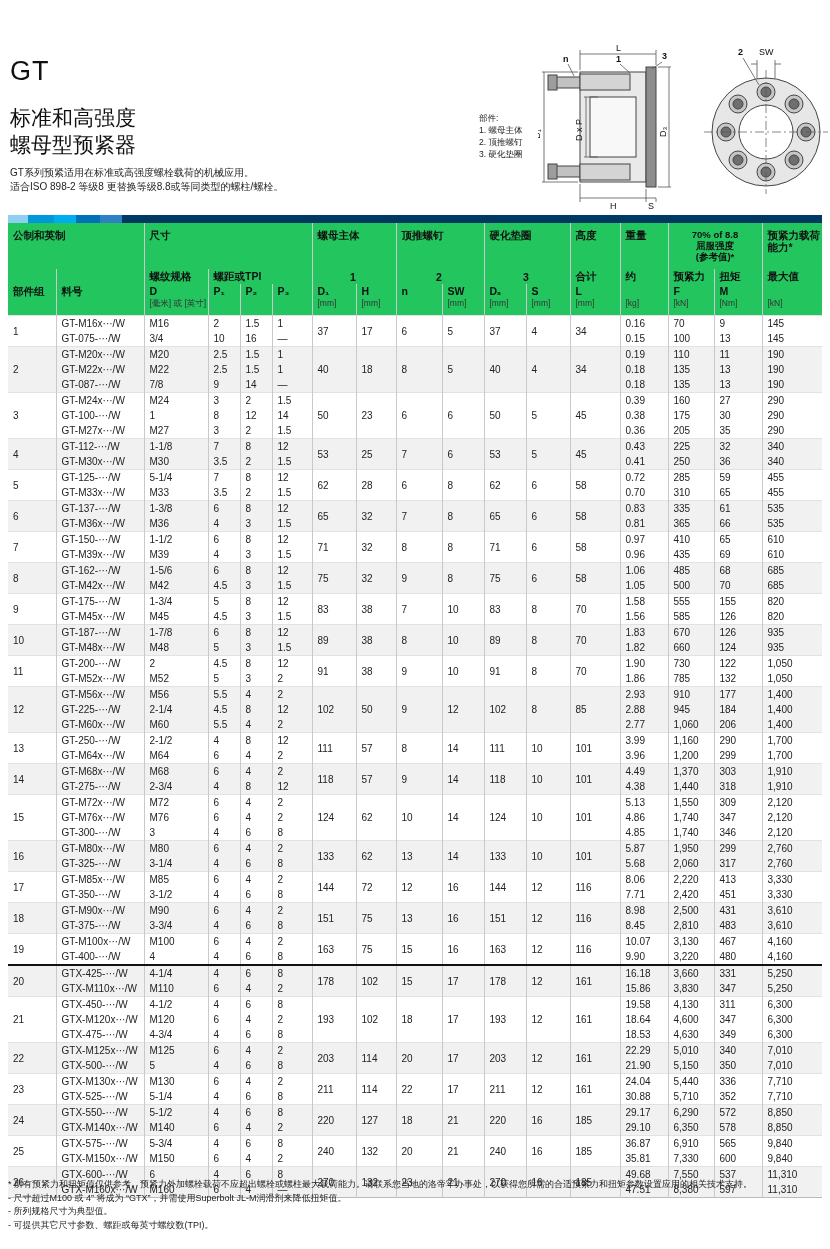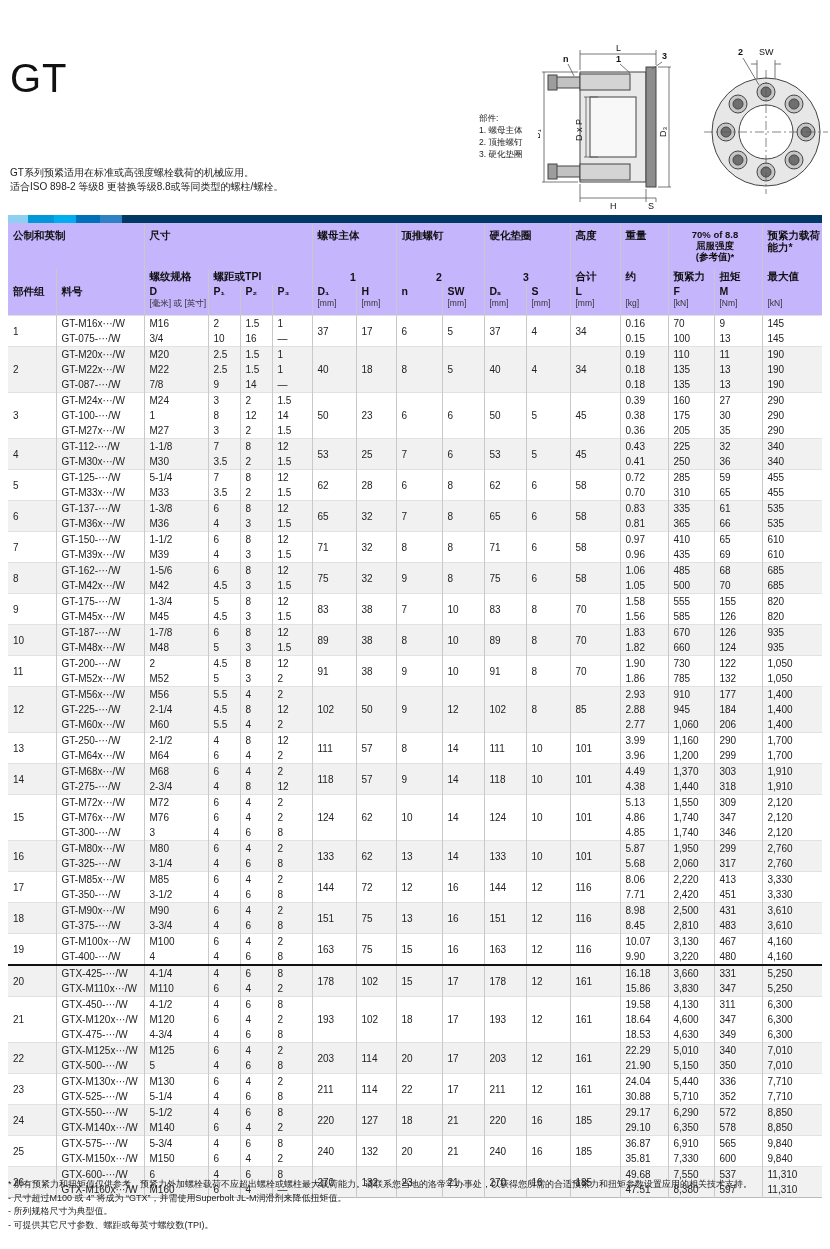--- a/index.html
+++ b/index.html
@@ -1,37 +1,37 @@
 <!DOCTYPE html>
 <html><head>
 <meta charset="utf-8">
 <style>
   html,body{margin:0;padding:0;background:#fff;}
   body{width:830px;height:1249px;font-family:"Liberation Sans","DejaVu Sans",sans-serif;color:#1a1a1a;}
   .page{position:relative;width:830px;height:1249px;overflow:hidden;background:#fff;}
 
   
-  .brand{position:absolute;left:10px;top:56px;font-size:40px;font-weight:300;letter-spacing:1px;color:#111;text-align:right;}
+  .brand{position:absolute;left:10px;top:56px;font-size:27px;font-weight:300;letter-spacing:1px;color:#111;text-align:right;}
   .subtitle{position:absolute;left:10px;top:104px;font-size:21px;line-height:27px;font-weight:400;color:#111;}
   .desc{position:absolute;left:10px;top:166px;font-size:10px;line-height:14px;color:#222;}
 
   
   .legend{position:absolute;left:479px;top:112px;font-size:8.5px;line-height:12px;color:#222;}
   .drawing{position:absolute;left:538px;top:42px;}
   .drawing text{font-size:9px;fill:#111;font-family:"Liberation Sans","DejaVu Sans",sans-serif;}
 
   
   .tablewrap{position:absolute;left:8px;top:215px;width:814px;}
   .topbar{display:flex;height:8px;width:814px;}
   .topbar div{height:8px;}
   table{border-collapse:collapse;table-layout:fixed;width:814px;}
   th,td{border-left:1px solid #c9c9c9;padding:0 2px 0 5px;text-align:left;overflow:hidden;white-space:nowrap;}
   .no-bl{border-left:none;}
   td[data-name="cell-part-group"]{border-left:none;}
-  thead th{font-weight:bold;font-size:10.5px;color:#111;vertical-align:middle;background:#c4b5fd;}
+  thead th{font-weight:bold;font-size:10.5px;color:#111;vertical-align:middle;background:#22c55e;}
   thead tr.r1 th{height:40px;vertical-align:top;padding-top:6px;}
   thead tr.r2 th{height:15px;font-size:10.5px;}
   thead tr.r3 th{height:30px;vertical-align:top;padding-top:1px;}
   thead{border-bottom:1px solid #c9c9c9;}
   .unit{display:block;font-weight:normal;font-size:8.5px;color:#333;margin-top:1px;}
   .small3{font-size:9.5px;line-height:11px;white-space:normal;text-align:center;padding:2px 2px 0 2px;}
   .wrap2{white-space:normal;line-height:12px;margin-left:14px;}
   .ctr{text-align:center;padding-left:0;}
   tbody td{font-size:10px;height:15px;color:#222;vertical-align:middle;}
   tbody tr.shade td{background:#f1f1f1;}
@@ -41,20 +41,24 @@
 
   
   .notes{position:absolute;left:8px;top:1178px;width:816px;font-size:9px;line-height:13.5px;color:#222;}
 </style>
 </head>
 <body>
 
 <div class="page" data-name="datasheet-page">
 
   <div class="brand" data-name="product-name">GT</div>
+  <div class="subtitle" data-name="page-title">
+    <div data-name="page-title-line1">标准和高强度</div>
+    <div data-name="page-title-line2">螺母型预紧器</div>
+  </div>
   <div class="desc" data-name="product-description">
     <div data-name="description-line1">GT系列预紧适用在标准或高强度螺栓载荷的机械应用。</div>
     <div data-name="description-line2">适合ISO 898-2 等级8 更替换等级8.8或等同类型的螺柱/螺栓。</div>
   </div>
 
   <div class="legend" data-name="diagram-legend">
     <div data-name="legend-title">部件:</div>
     <div data-name="legend-item-nut-body">1. 螺母主体</div>
     <div data-name="legend-item-jackbolt">2. 顶推螺钉</div>
     <div data-name="legend-item-washer">3. 硬化垫圈</div>

